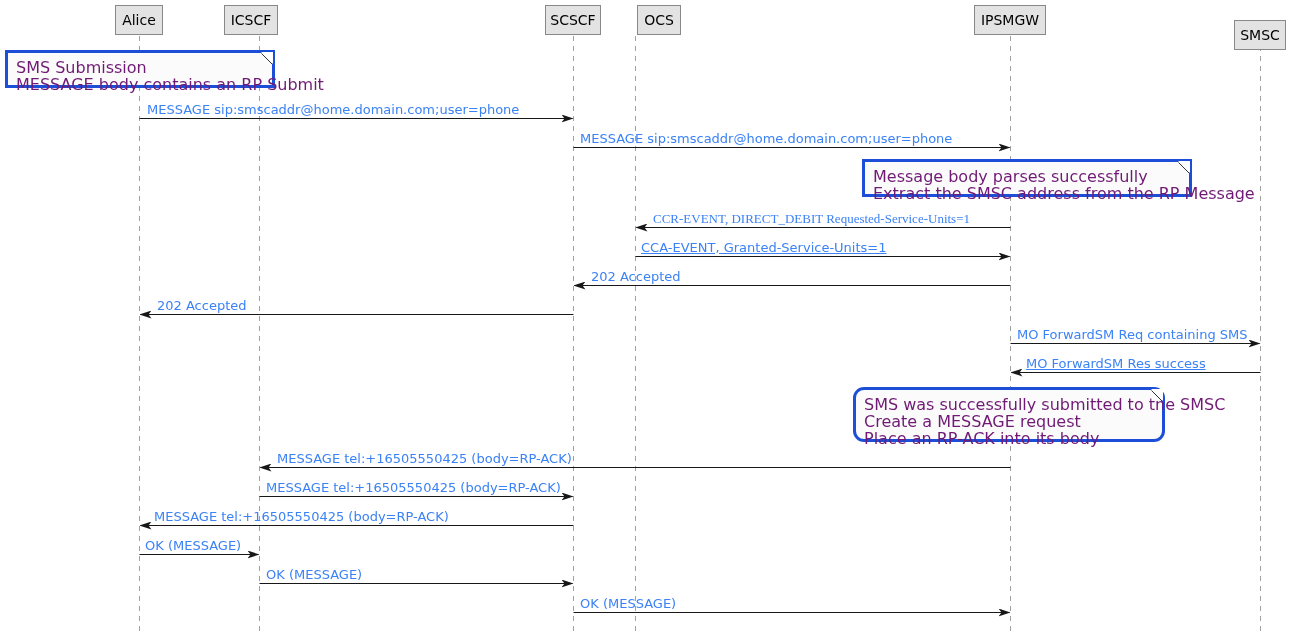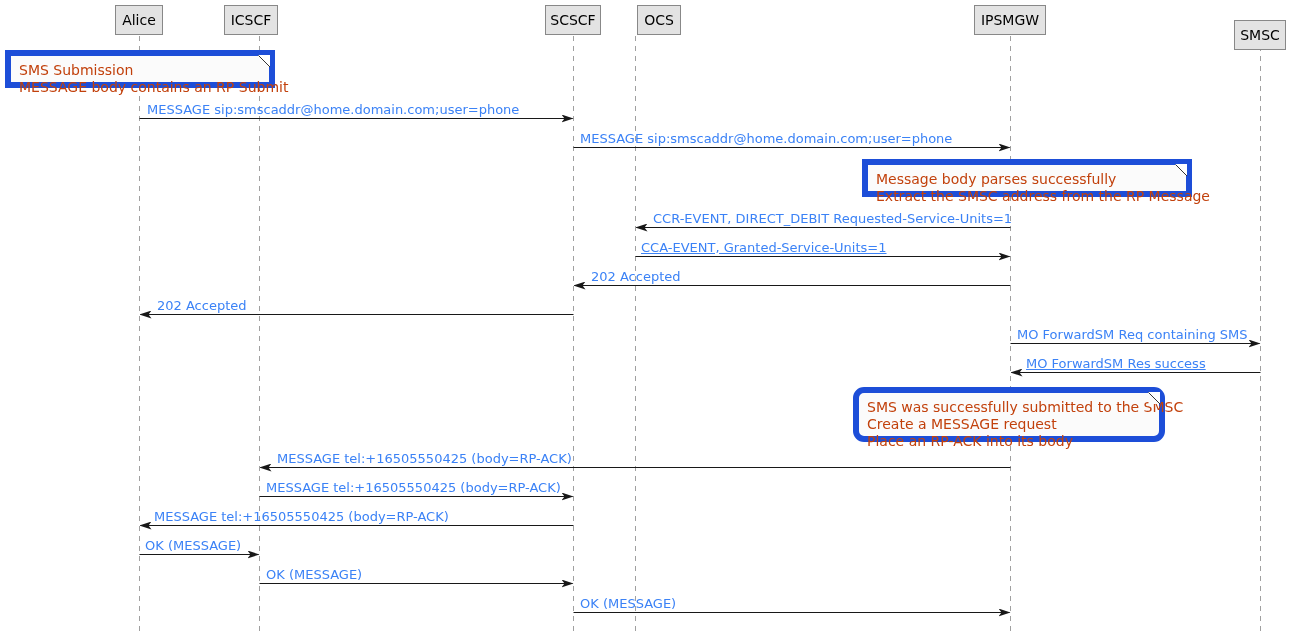--- a/index.html
+++ b/index.html
@@ -41,23 +41,23 @@
     position: absolute;
     font-size: 13px;
     color: #3b82f6;
     white-space: nowrap;
     line-height: 1;
   }
   .note-box {
     position: absolute;
     box-sizing: border-box;
     background: #FBFBFB;
-    border: 6px solid #1d4ed8;
-    font-size: 14px;
-    color: #c2410c;
+    border: 3px solid #1d4ed8;
+    font-size: 16px;
+    color: #701a75;
     padding: 6px 8px 5px 8px;
     line-height: 17px;
     white-space: pre;
   }
   .note-fold-cover {
     position: absolute;
     width: 0;
     height: 0;
     border-style: solid;
     border-width: 0 12px 12px 0;
@@ -119,21 +119,21 @@
       <div class="participant-box" style="left: 974px; top: 5px; width: 72px; height: 30px;">
         <span>IPSMGW</span>
       </div>
       <div class="participant-box" style="left: 1234px; top: 5px; width: 52px; height: 30px; margin-top: 15px;">
         <span>SMSC</span>
       </div>
     </div>
   <div id="labels-layer">
       <div class="msg-label" style="left: 147px; top: 103px;">MESSAGE sip:smscaddr@home.domain.com;user=phone</div>
       <div class="msg-label" style="left: 580px; top: 132px;">MESSAGE sip:smscaddr@home.domain.com;user=phone</div>
-      <div class="msg-label" style="left: 653px; top: 212px;">CCR-EVENT, DIRECT_DEBIT Requested-Service-Units=1</div>
+      <div class="msg-label" style="left: 653px; top: 212px; font-family: Liberation Serif, serif;">CCR-EVENT, DIRECT_DEBIT Requested-Service-Units=1</div>
       <div class="msg-label" style="left: 641px; top: 241px; text-decoration: underline;">CCA-EVENT, Granted-Service-Units=1</div>
       <div class="msg-label" style="left: 591px; top: 270px;">202 Accepted</div>
       <div class="msg-label" style="left: 157px; top: 299px;">202 Accepted</div>
       <div class="msg-label" style="left: 1017px; top: 328px;">MO ForwardSM Req containing SMS</div>
       <div class="msg-label" style="left: 1026px; top: 357px; text-decoration: underline;">MO ForwardSM Res success</div>
       <div class="msg-label" style="left: 277px; top: 452px;">MESSAGE tel:+16505550425 (body=RP-ACK)</div>
       <div class="msg-label" style="left: 266px; top: 481px;">MESSAGE tel:+16505550425 (body=RP-ACK)</div>
       <div class="msg-label" style="left: 154px; top: 510px;">MESSAGE tel:+16505550425 (body=RP-ACK)</div>
       <div class="msg-label" style="left: 145px; top: 539px;">OK (MESSAGE)</div>
       <div class="msg-label" style="left: 266px; top: 568px;">OK (MESSAGE)</div>

